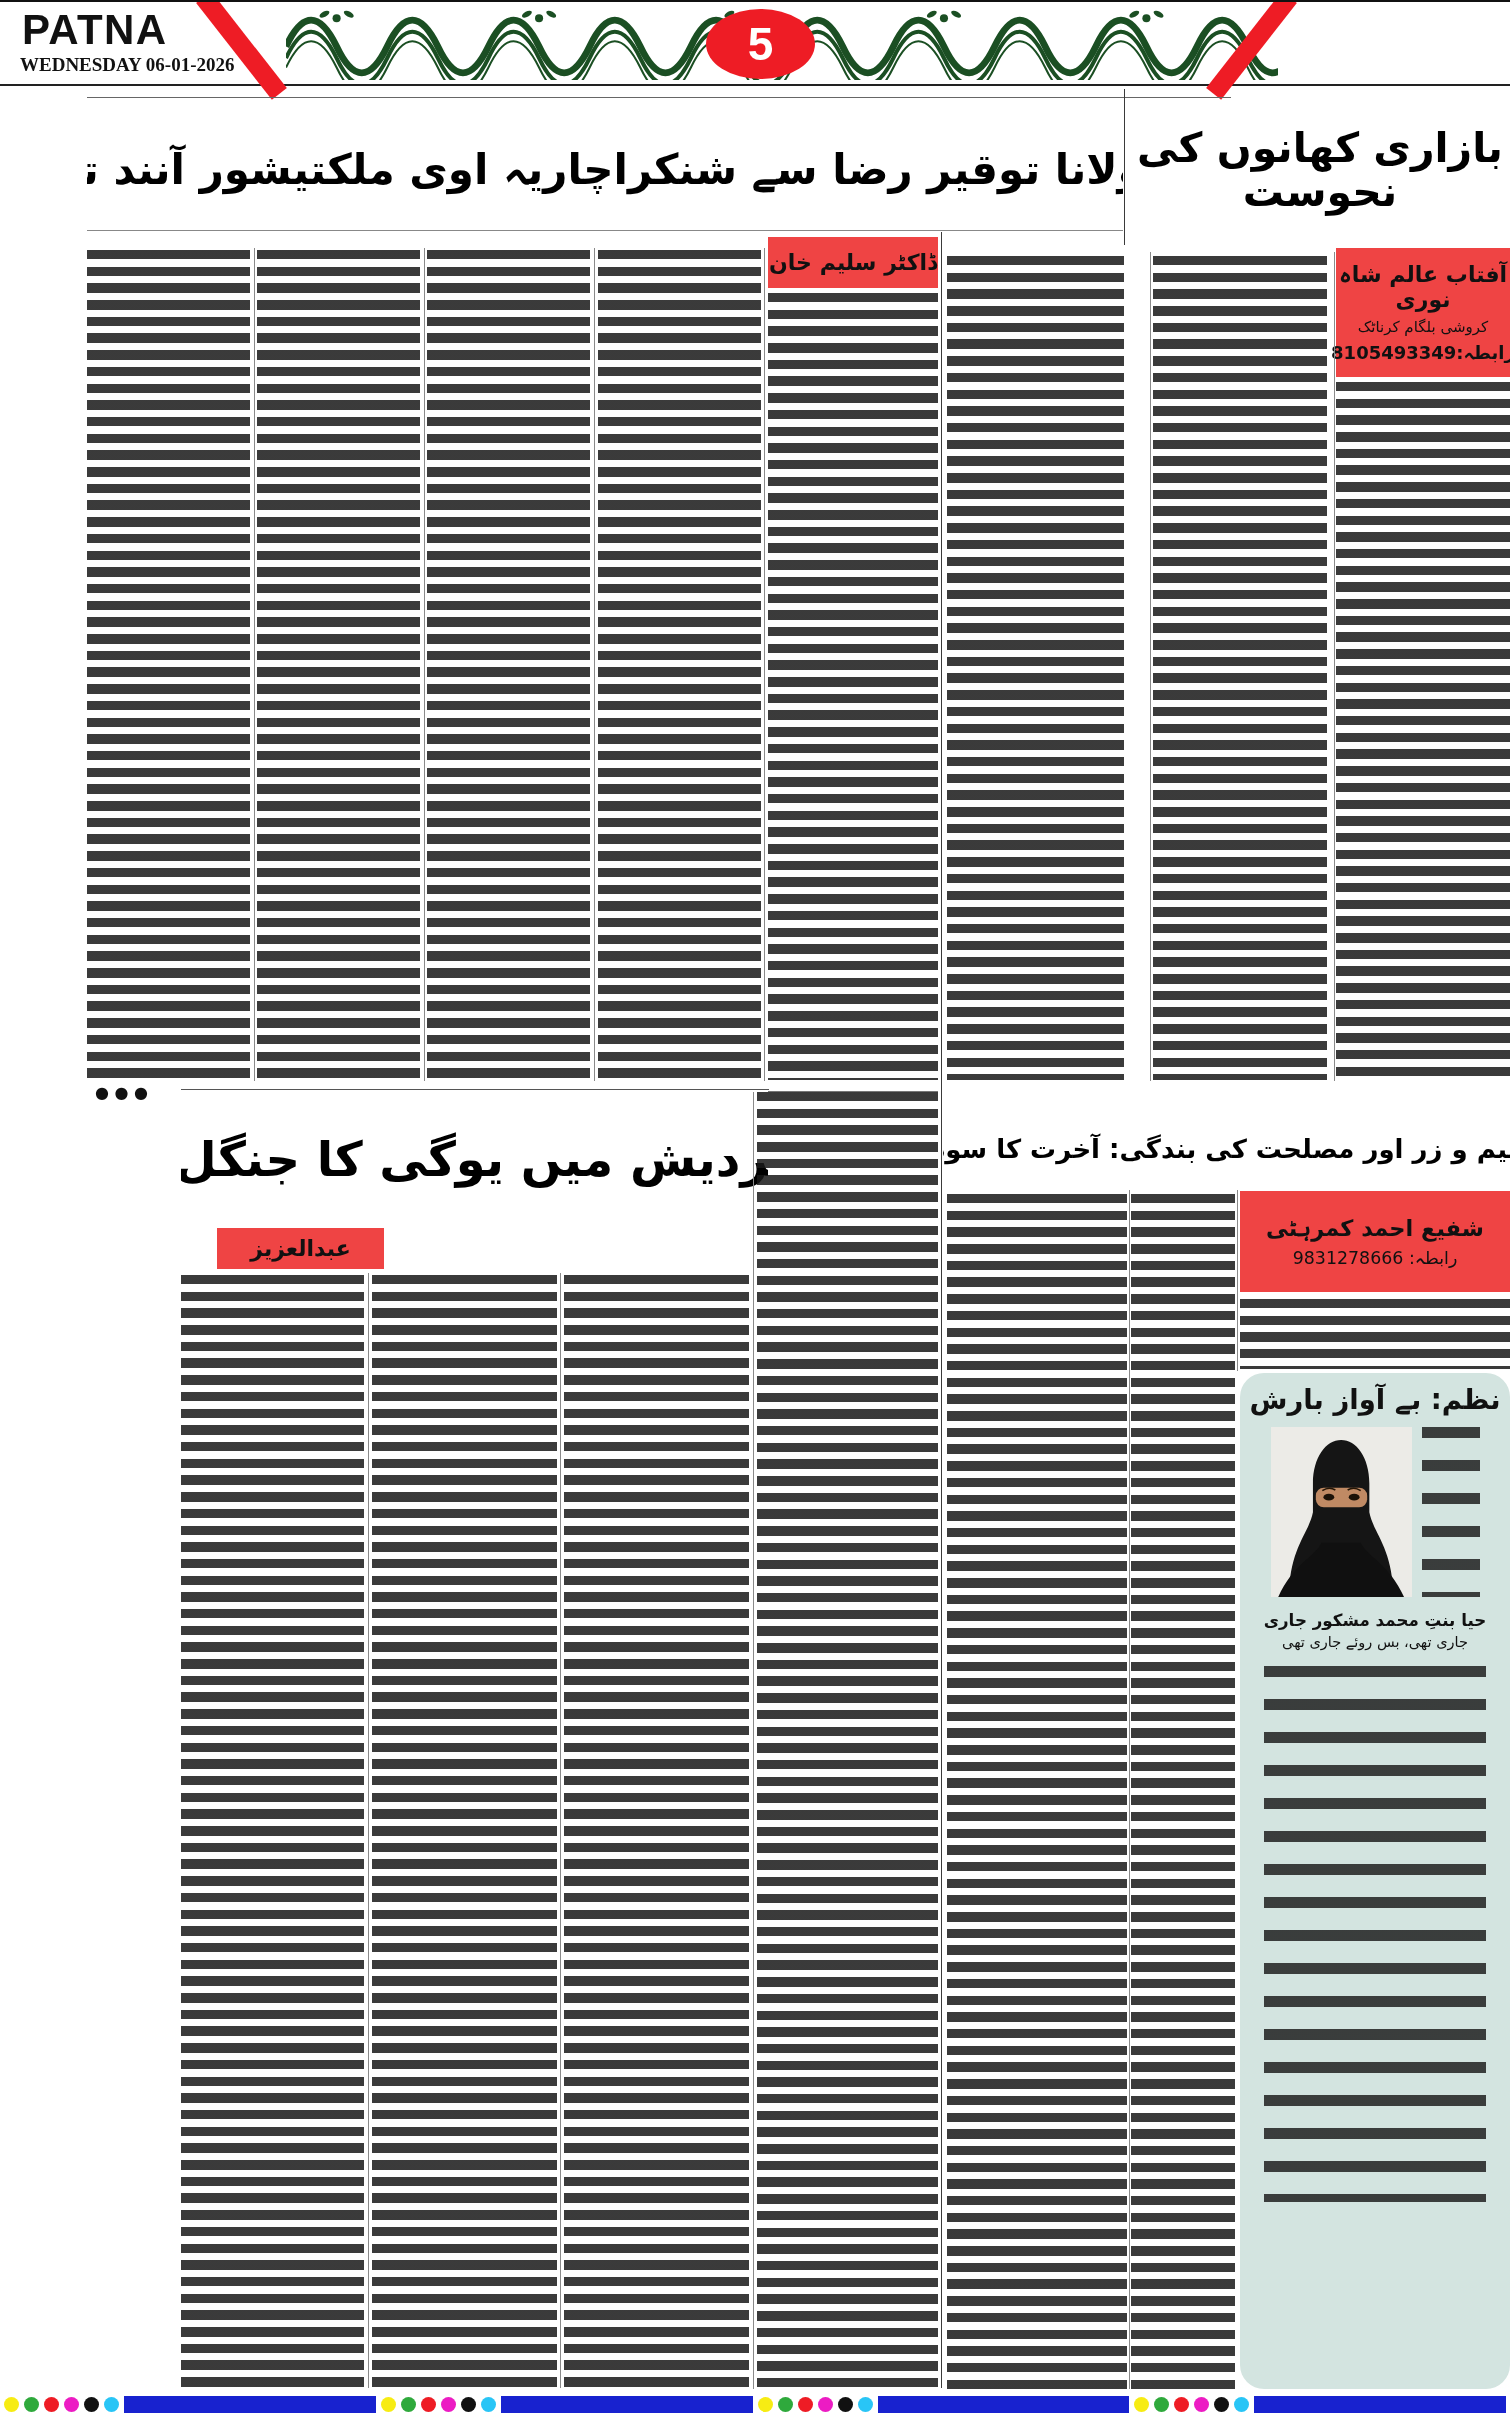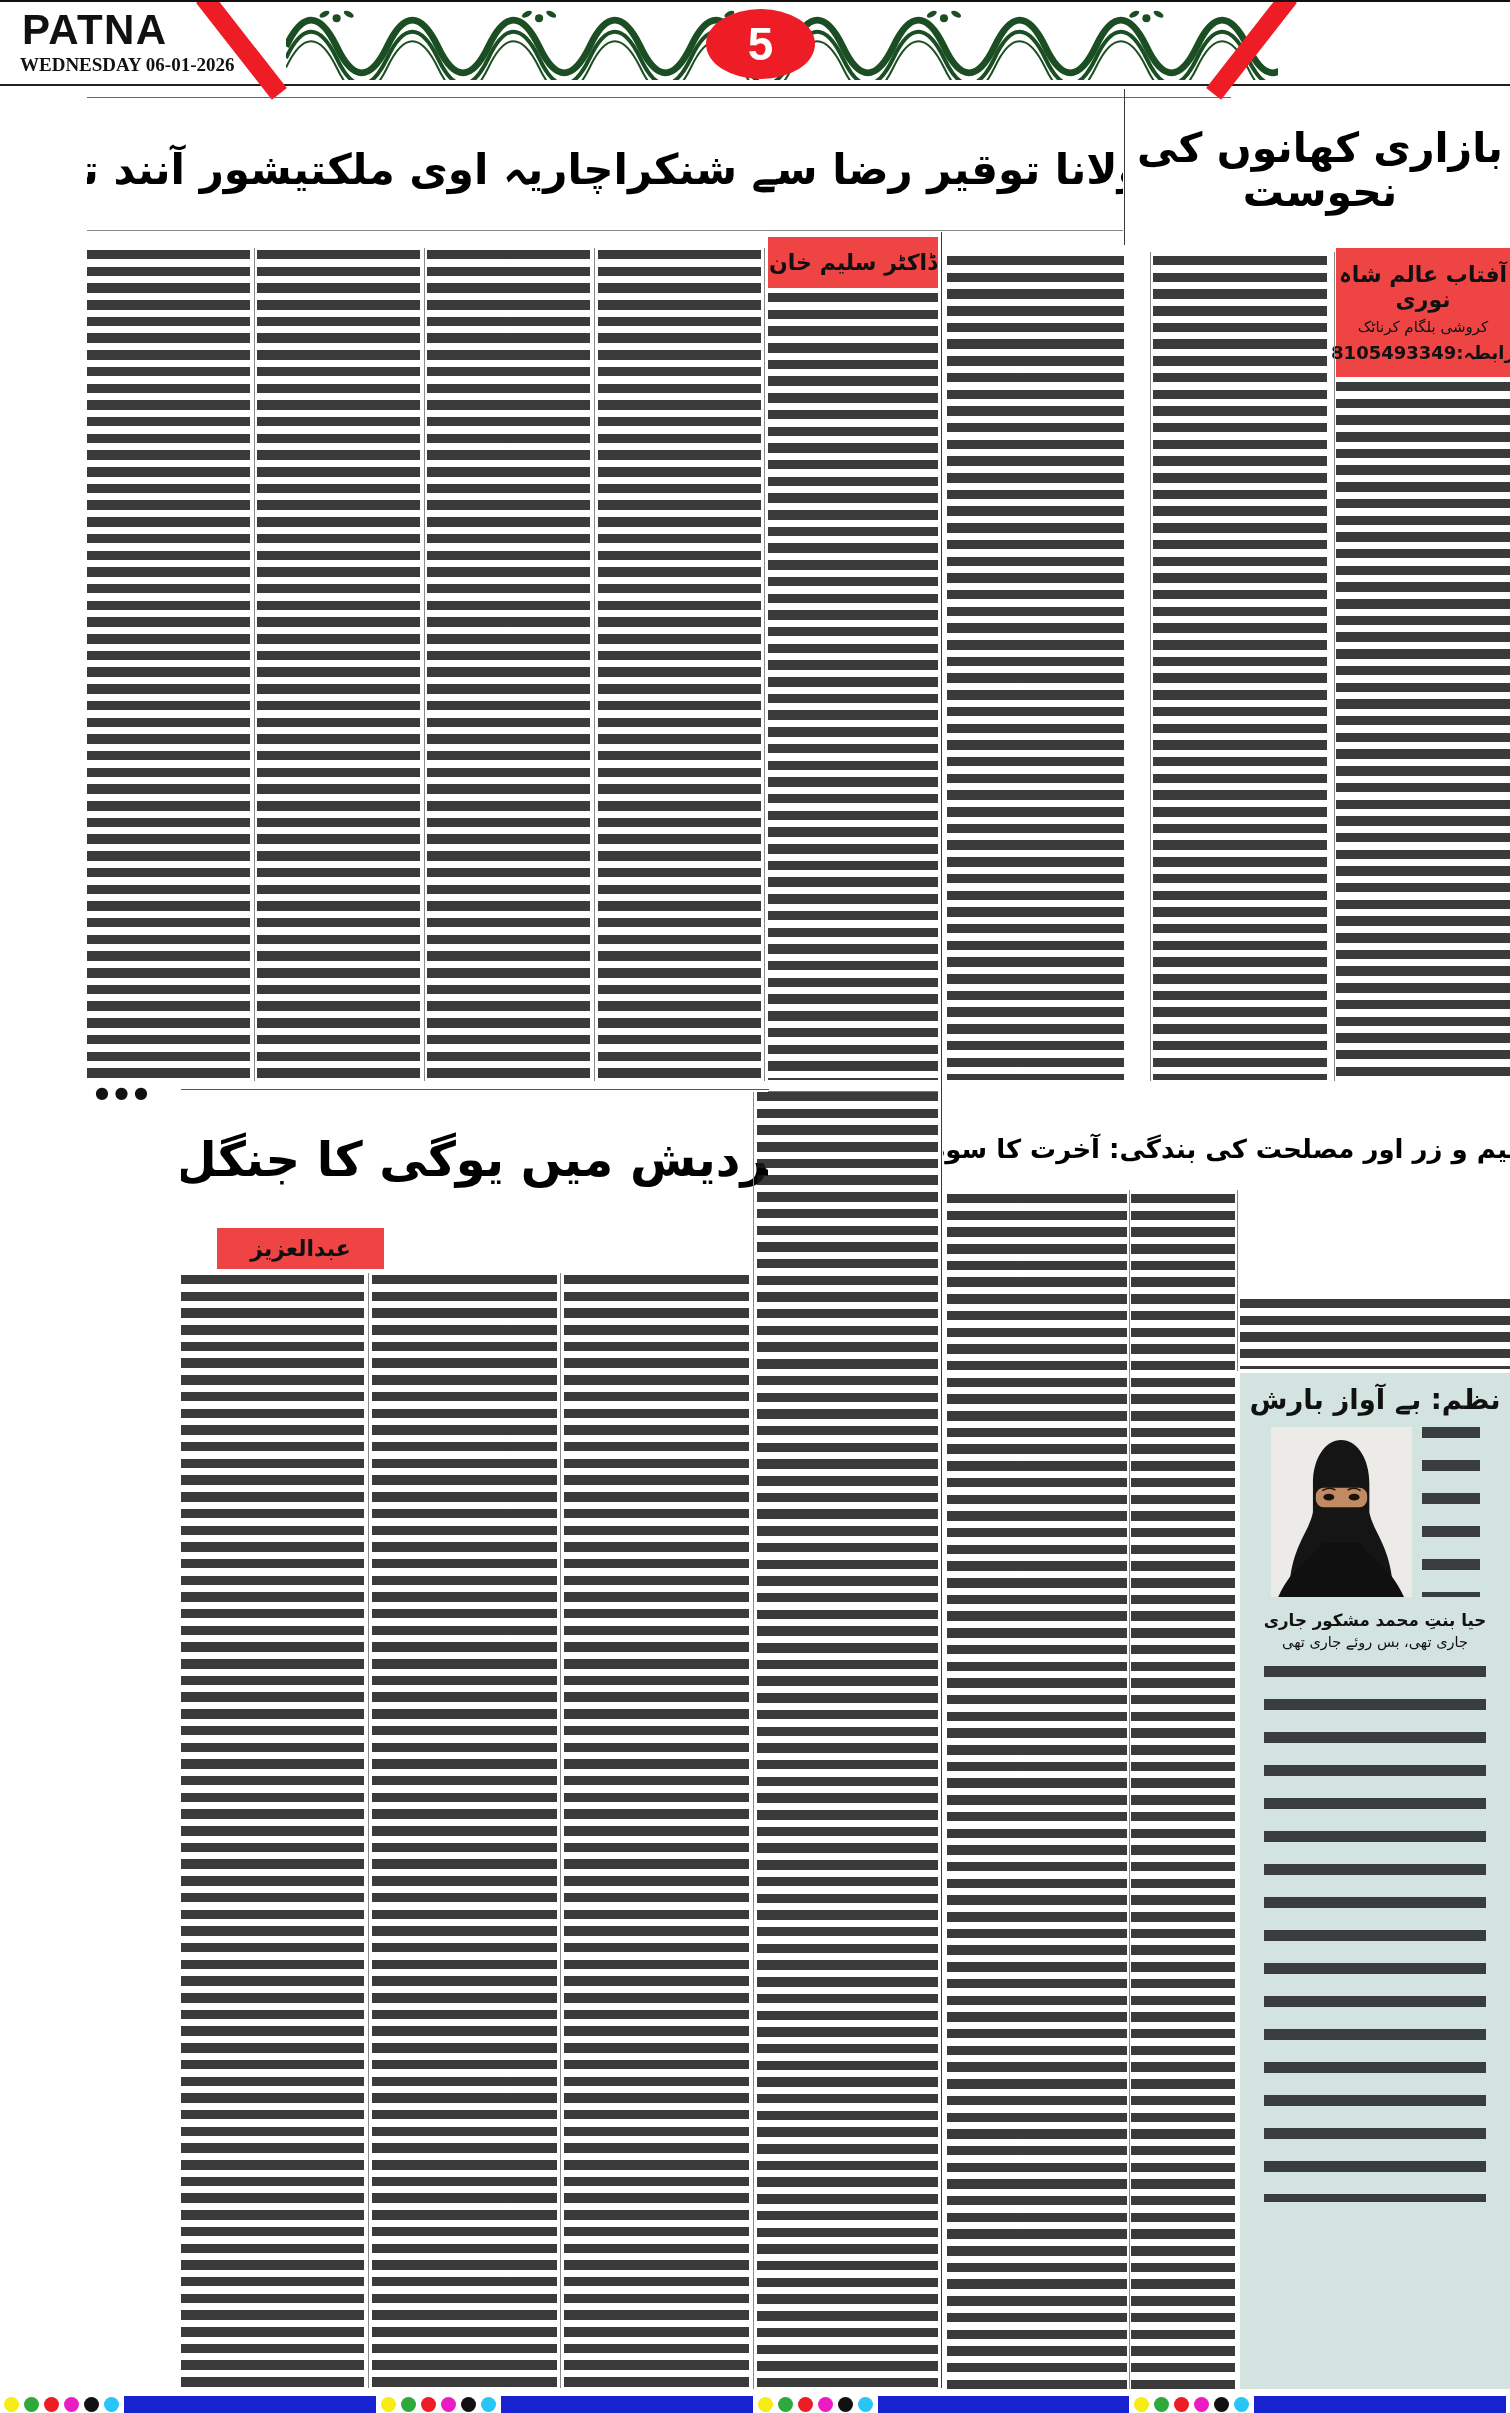--- a/index.html
+++ b/index.html
@@ -113,26 +113,30 @@
   <div class="abs txt" style="left:564px;top:1273px;width:185px;height:1113px;"></div>
   <div class="abs txt" style="left:372px;top:1273px;width:185px;height:1113px;"></div>
   <div class="abs txt" style="left:181px;top:1273px;width:183px;height:1113px;"></div>
   <div class="crule" style="left:753px;top:1090px;height:1297px;"></div>
   <div class="crule" style="left:560px;top:1271px;height:1115px;"></div>
   <div class="crule" style="left:368px;top:1271px;height:1115px;"></div>
 
   <div class="headline urdu" lang="ur" style="position:absolute;left:943px;top:1112px;width:567px;height:70px;font-size:26px;">سیاست،سیم و زر اور مصلحت کی بندگی: آخرت کا سودا کب تک؟</div>
 
   <div class="abs txt" style="left:1240px;top:1297px;width:270px;height:70px;"></div>
+  <div class="byline urdu" lang="ur" style="position:absolute;left:1240px;top:1189px;width:270px;height:101px;gap:7.2px;">
+    <span style="font-size:22.5px;">شفیع احمد کمرہٹی</span>
+    <span style="font-size:17.4px;font-weight:normal;direction:rtl;">رابطہ: 9831278666</span>
+  </div>
   <div class="abs txt" style="left:1131px;top:1192px;width:104px;height:1195px;"></div>
   <div class="abs txt" style="left:947px;top:1192px;width:180px;height:1195px;"></div>
   <div class="crule" style="left:1129px;top:1188px;height:1199px;"></div>
   <div class="crule" style="left:1237px;top:1188px;height:181px;"></div>
 
-  <div class="abs teal" style="left:1240px;top:1371px;width:270px;height:1016px;">
+  <div class="abs teal" style="left:1240px;top:1371px;width:270px;height:1016px;border-radius:24px;">
     <div class="urdu" lang="ur" style="font-size:27.5px;font-weight:bold;padding-top:10px;">نظم: بے آواز بارش</div>
     <div style="display:flex;flex-direction:row-reverse;justify-content:center;align-items:flex-start;gap:10px;margin-top:11.6px;">
       <div class="poemtxt" style="width:58px;height:170px;margin:0;"></div>
       <svg width="141" height="170" viewBox="0 0 195 235" style="background:#ecebe7;display:block;">
         <rect x="0" y="0" width="195" height="235" fill="#ecebe7"></rect>
         <path d="M25 235 C25 168 52 148 58 118 L58 78 C58 42 76 18 97 18 C118 18 136 42 136 78 L136 118 C142 148 169 168 169 235 Z" fill="#151515"></path>
         <path d="M10 235 C30 190 60 180 70 160 L124 160 C134 180 164 190 184 235 Z" fill="#101010"></path>
         <rect x="62" y="84" width="71" height="27" rx="11" fill="#c08a64"></rect>
         <ellipse cx="80" cy="97" rx="7.5" ry="4.6" fill="#1c1208"></ellipse>
         <ellipse cx="115" cy="97" rx="7.5" ry="4.6" fill="#1c1208"></ellipse>

